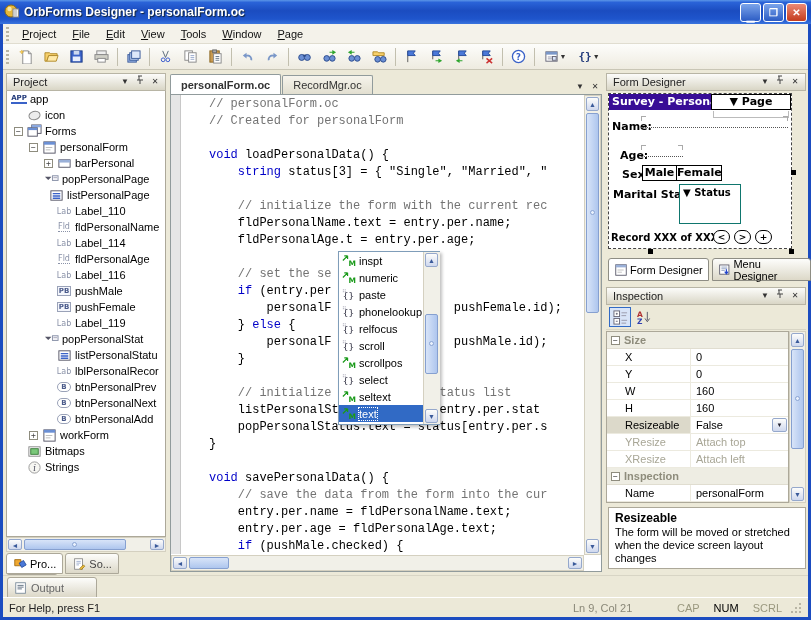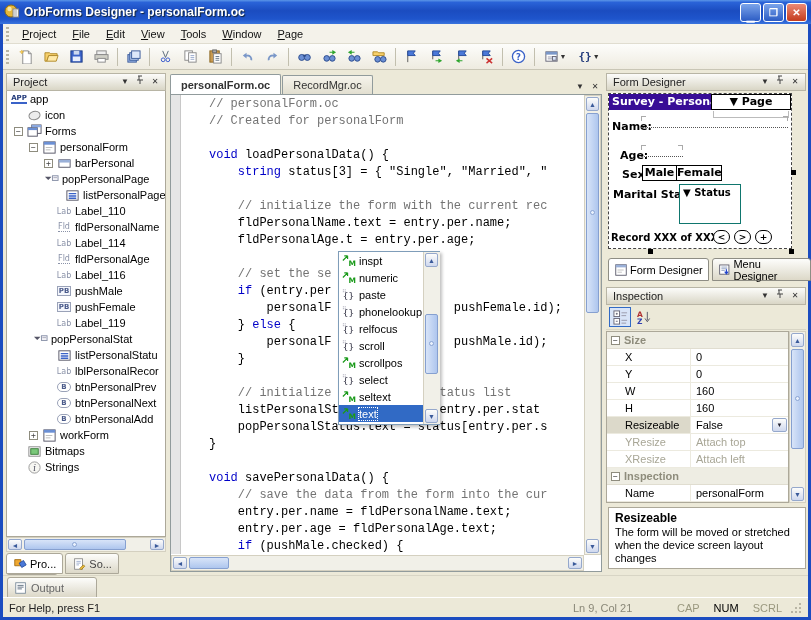--- a/index.html
+++ b/index.html
@@ -378,21 +378,21 @@
       <div class="tree-row" style="padding-left: 36px;">
         <span class="ticon">
           <svg viewBox="0 0 16 16" width="15" height="15">
             <path d="M1 5l3.5 3.5L8 5z" fill="#556"></path>
             <rect x="9" y="4" width="6" height="5" fill="#f4f4f8" stroke="#8890a8"></rect>
             <path d="M10 6h4" stroke="#aab"></path>
           </svg>
         </span>
         <span class="lbl">popPersonalPage</span>
       </div>
-      <div class="tree-row" style="padding-left: 57px;">
+      <div class="tree-row" style="padding-left: 41px;">
         <span class="ticon">
           <svg viewBox="0 0 16 16" width="15" height="15">
             <rect x="2" y="3" width="12" height="10" fill="#fff" stroke="#556"></rect>
             <path d="M4 6h8M4 8.5h8M4 11h8" stroke="#3a62c8" stroke-width="1.5"></path>
           </svg>
         </span>
         <span class="lbl">listPersonalPage</span>
       </div>
       <div class="tree-row" style="padding-left: 49px;">
         <span class="ticon">
@@ -435,21 +435,21 @@
           <span class="badge-box">PB</span>
         </span>
         <span class="lbl">pushFemale</span>
       </div>
       <div class="tree-row" style="padding-left: 49px;">
         <span class="ticon">
           <span class="badge-txt">Lab</span>
         </span>
         <span class="lbl">Label_119</span>
       </div>
-      <div class="tree-row" style="padding-left: 25px;">
+      <div class="tree-row" style="padding-left: 36px;">
         <span class="ticon">
           <svg viewBox="0 0 16 16" width="15" height="15">
             <path d="M1 5l3.5 3.5L8 5z" fill="#556"></path>
             <rect x="9" y="4" width="6" height="5" fill="#f4f4f8" stroke="#8890a8"></rect>
             <path d="M10 6h4" stroke="#aab"></path>
           </svg>
         </span>
         <span class="lbl">popPersonalStat</span>
       </div>
       <div class="tree-row" style="padding-left: 49px;">

